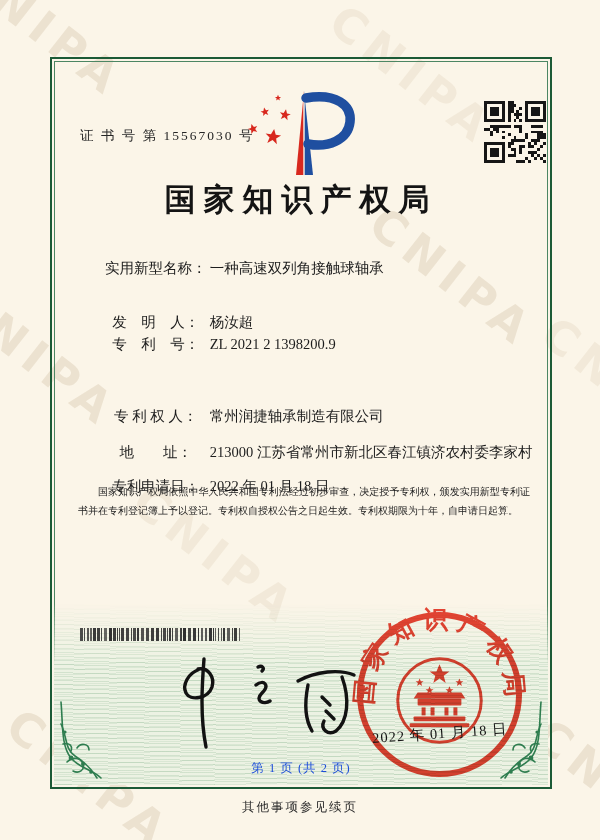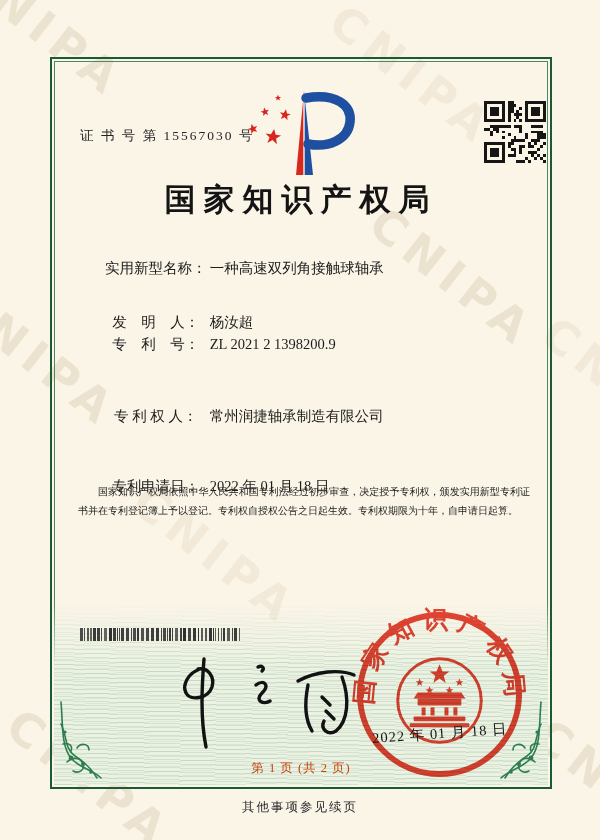--- a/index.html
+++ b/index.html
@@ -80,21 +80,21 @@
   .director div{margin-bottom:10px;}
   .signature{position:absolute; left:118px; top:596px; z-index:2;}
   .seal{position:absolute; left:300px; top:548px; z-index:2; mix-blend-mode:multiply;}
   .seal-date{
     position:absolute; left:320px; top:664px; width:170px; z-index:3;
     font-size:14.5px; letter-spacing:1px; color:#151515; transform:rotate(-4deg);
     white-space:pre;
   }
   .pageinfo{
     position:absolute; left:0; right:0; top:701px; text-align:center; z-index:2;
-    font-size:12.5px; letter-spacing:1px; color:#c2410c;
+    font-size:12.5px; letter-spacing:1px; color:#1d4ed8;
   }
   .footnote{
     position:absolute; left:0; right:0; top:799px; text-align:center; z-index:2;
     font-size:12.5px; letter-spacing:2px; color:#2a2a2a;
     font-family:"Liberation Serif","DejaVu Serif",serif;
   }
 </style>
 </head>
 <body>
 
@@ -613,20 +613,23 @@
       <span class="lab">实用新型名称：</span><span>一种高速双列角接触球轴承</span>
     </div>
     <div class="row" style="top:237px">
       <span class="lab">发　明　人：</span><span>杨汝超</span>
     </div>
     <div class="row" style="top:259px">
       <span class="lab">专　利　号：</span><span>ZL 2021 2 1398200.9</span>
     </div>
     <div class="row" style="top:331px">
       <span class="lab">专 利 权 人：</span><span>常州润捷轴承制造有限公司</span>
+    </div>
+    <div class="row" style="top:367px">
+      <span class="lab">地　　址：</span><span>213000 江苏省常州市新北区春江镇济农村委李家村</span>
     </div>
     <div class="row" style="top:401px">
       <span class="lab">专利申请日：</span><span>2022 年 01 月 18 日</span>
     </div>
 
     <div class="body-text">
       <p>国家知识产权局依照中华人民共和国专利法经过初步审查，决定授予专利权，颁发实用新型专利证书并在专利登记簿上予以登记。专利权自授权公告之日起生效。专利权期限为十年，自申请日起算。</p>
     </div>
 
     <div class="barcode">

